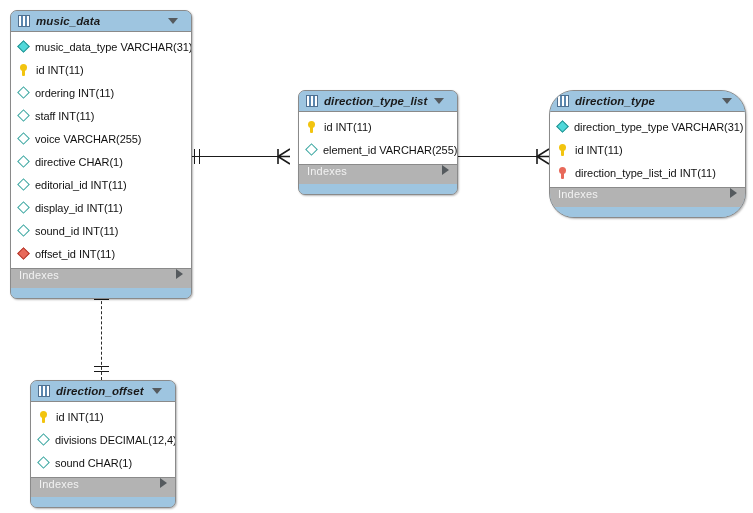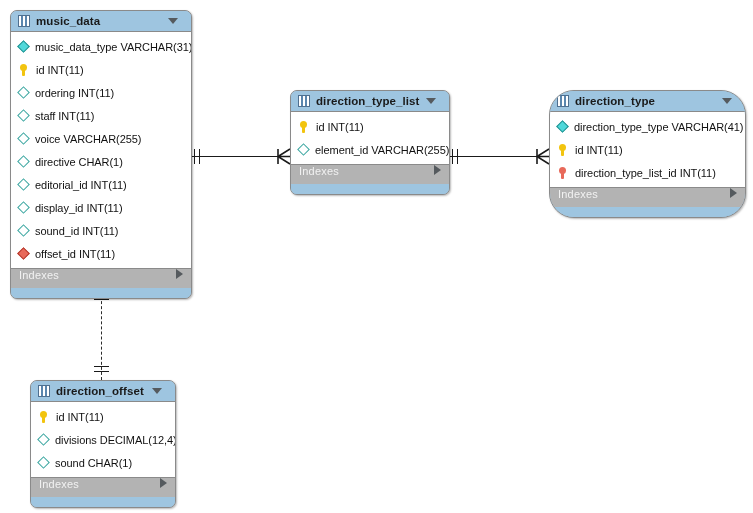--- a/index.html
+++ b/index.html
@@ -30,20 +30,21 @@
     z-index: 5;
   }
   .tbl-header {
     height: 21px;
     background: #9ec5e0;
     display: flex;
     align-items: center;
     padding: 0 13px 0 7px;
     box-sizing: border-box;
     border-bottom: 1px solid #8a8a8a;
+    font-style: italic;
   }
   .tbl-header-icon {
     width: 12px;
     height: 12px;
     box-sizing: border-box;
     border: 1px solid #4f6f8f;
     background:
       linear-gradient(to right,
         #ffffff 0px, #ffffff 2px,
         #5a86ae 2px, #5a86ae 4px,
@@ -303,21 +304,21 @@
         <span class="field-label">offset_id INT(11)</span>
       </div>
     </div>
     <div class="tbl-indexes">
       <span class="idx-label">Indexes</span>
       <span class="idx-caret"></span>
     </div>
     <div class="tbl-footer"></div>
   </div>
 
-  <div class="table-box" style="left:290px; top:90px; width:160px;">
+  <div class="table-box" style="left:298px; top:90px; width:160px;">
     <div class="tbl-header">
       <span class="tbl-header-icon"></span>
       <span class="tbl-title">direction_type_list</span>
       <span class="tbl-caret"></span>
     </div>
     <div class="tbl-fields">
       <div class="field-row">
         <span class="ico ico-key ico-key-yellow"></span>
         <span class="field-label">id INT(11)</span>
       </div>
@@ -335,21 +336,21 @@
 
   <div class="table-box" style="left:549px; top:90px; width:197px;border-radius:25px;">
     <div class="tbl-header">
       <span class="tbl-header-icon"></span>
       <span class="tbl-title">direction_type</span>
       <span class="tbl-caret"></span>
     </div>
     <div class="tbl-fields">
       <div class="field-row">
         <span class="ico ico-diamond-cyan"></span>
-        <span class="field-label">direction_type_type VARCHAR(41)</span>
+        <span class="field-label">direction_type_type VARCHAR(31)</span>
       </div>
       <div class="field-row">
         <span class="ico ico-key ico-key-yellow"></span>
         <span class="field-label">id INT(11)</span>
       </div>
       <div class="field-row">
         <span class="ico ico-key ico-key-red"></span>
         <span class="field-label">direction_type_list_id INT(11)</span>
       </div>
     </div>

